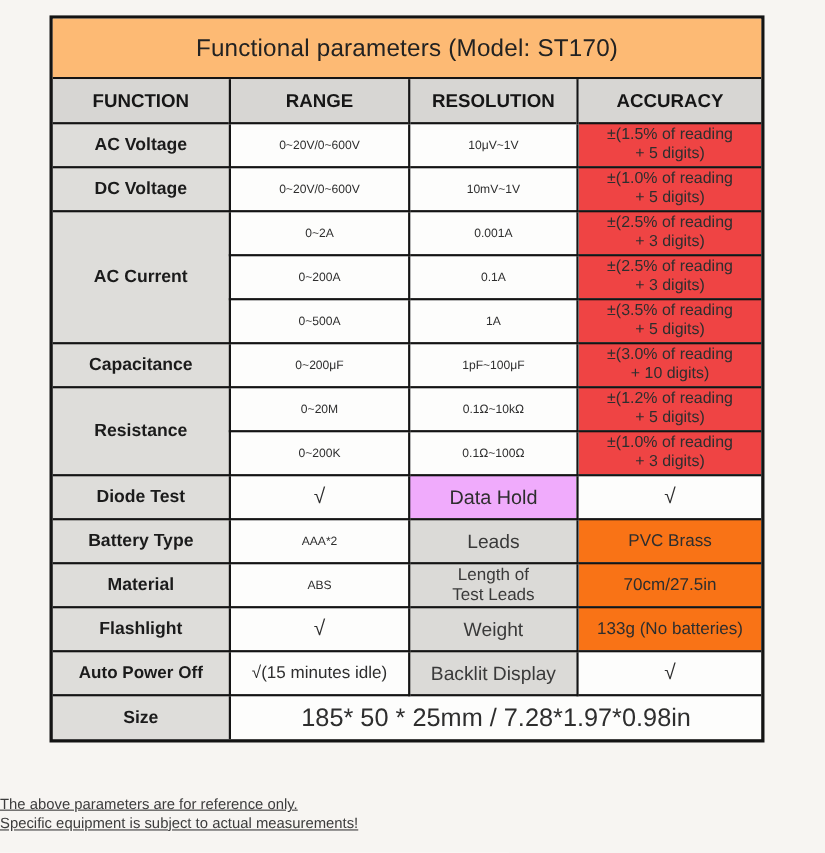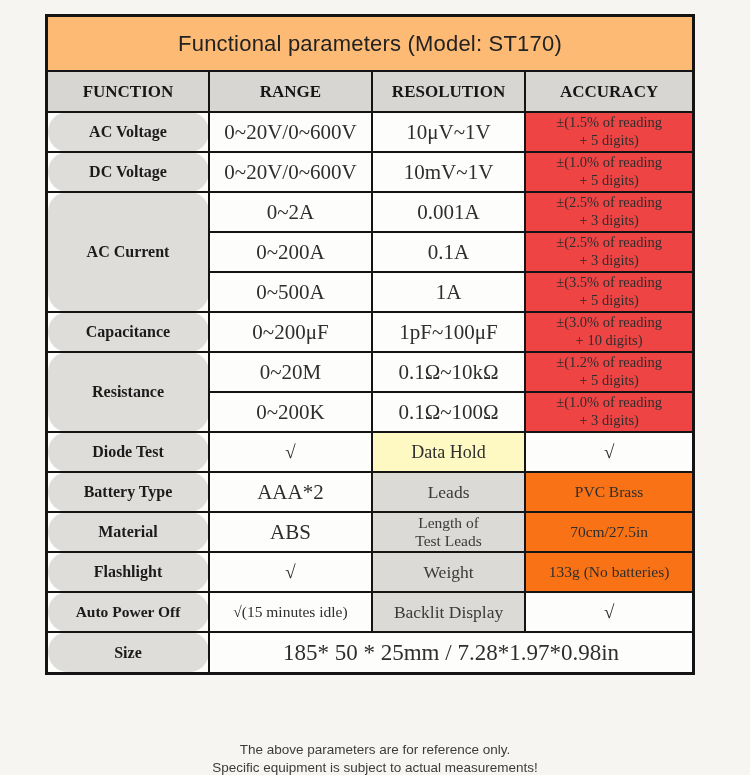--- a/index.html
+++ b/index.html
@@ -39,43 +39,41 @@
     table-layout: fixed;
   }
   table.params td, table.params th {
     border: 2px solid #141414;
     text-align: center;
     vertical-align: middle;
     padding: 1px 3px;
     height: 40px;
     box-sizing: border-box;
     overflow: hidden;
-    font-family: Liberation Serif, serif;
   }
   
   table.params tr > *:first-child { border-left: none; }
   table.params tr > *:last-child { border-right: none; }
   table.params tr:last-child > * { border-bottom: none; }
   table.params thead th { border-top: none; }
 
   thead th {
     background: #d7d6d3;
     font-size: 17px;
     font-weight: bold;
     color: #161616;
   }
   th.fn {
     background: #deddda;
     font-size: 16px;
     font-weight: bold;
     color: #1b1b1b;
-    border-radius: 20px;
   }
   td.val {
-    font-size: 21px;
+    font-size: 11px;
     font-weight: normal;
     color: #2e2e2e;
     background: #fdfdfc;
     margin-left: 44px;
   }
   td.acc {
     font-size: 14.5px;
     line-height: 1.22;
     color: #2e2e2e;
     background: #ef4444;
@@ -86,21 +84,21 @@
     color: #2e2e2e;
     background: #fdfdfc;
   }
   td.feature {
     background: #dbdad7;
     font-size: 17.5px;
     color: #3a3a3a;
     line-height: 1.15;
   }
   td.feature-plain {
-    background: #fef9c3;
+    background: #f0abfc;
     font-size: 18px;
     color: #2e2e2e;
   }
   td.fval {
     font-size: 15.5px;
     color: #2e2e2e;
     background: #f97316;
     padding: 1px 1px;
   }
   td.apo {
@@ -111,26 +109,26 @@
     margin-left: 24px;
   }
   td.size-val {
     font-size: 23px;
     color: #2e2e2e;
     background: #fdfdfc;
   }
   .footer-note {
     position: absolute;
     left: 0;
-    top: 741px;
+    top: 722px;
     width: 100%;
-    text-align: center;
     font-size: 13.5px;
     line-height: 1.3;
     color: #3c3c3c;
+    text-decoration: underline;
   }
 </style>
 </head>
 <body>
 
 <div class="sheet">
   <div class="title-box">Functional parameters (Model: ST170)</div>
 
   <table class="params">
     <colgroup>

